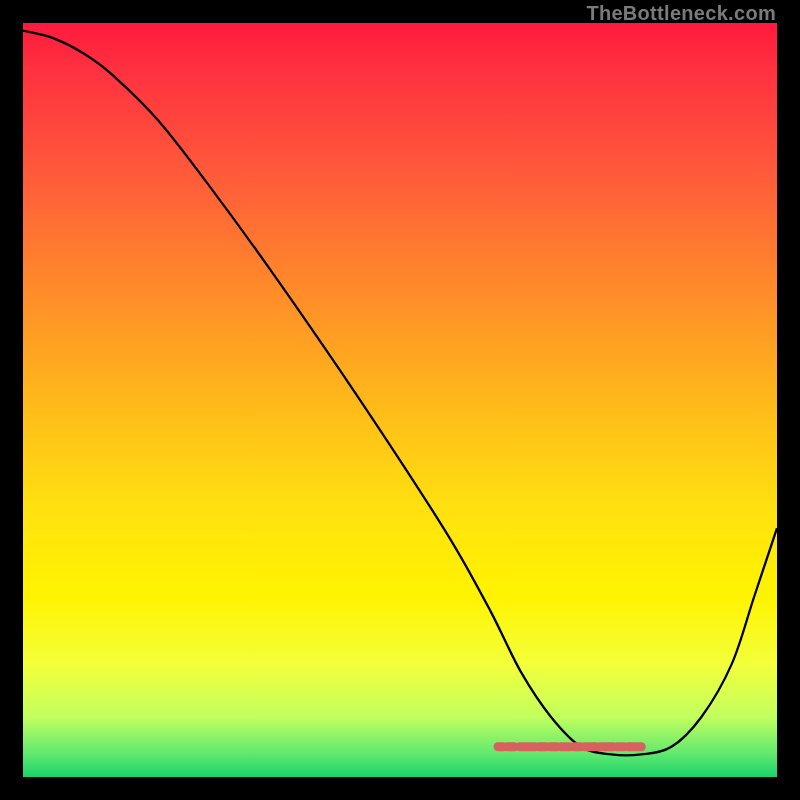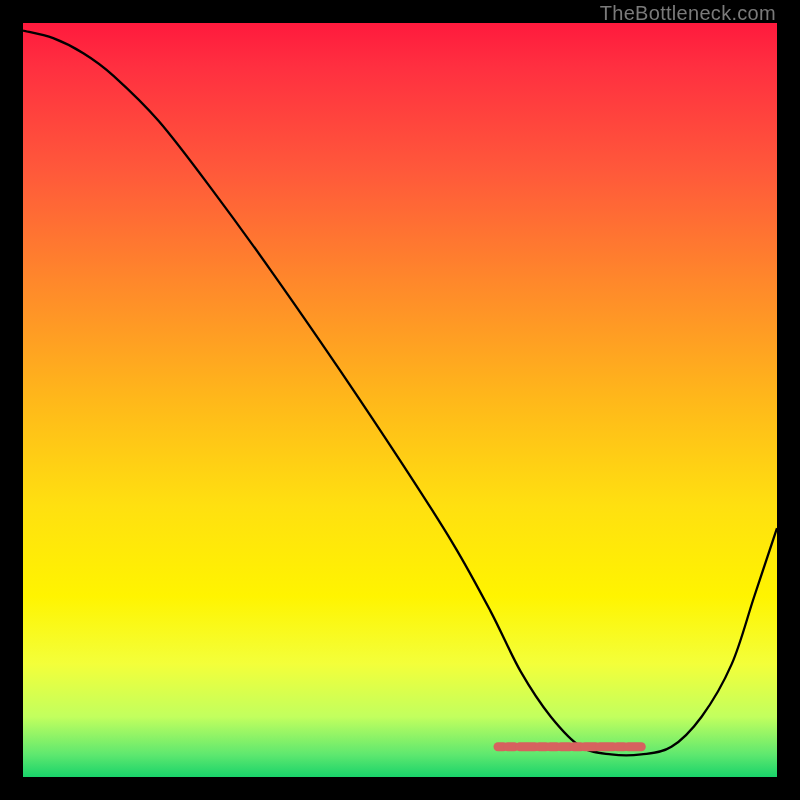--- a/index.html
+++ b/index.html
@@ -53,21 +53,21 @@
   }
   .dot-strip {
     stroke-linecap: round;
   }
   #attribution {
     position: absolute;
     top: 2px;
     right: 24px;
     color: #7a7a7a;
     font-size: 20px;
-    font-weight: 400;
+    font-weight: 700;
     letter-spacing: 0.3px;
     white-space: nowrap;
     margin-left: 40px;
   }
 </style>
 </head>
 <body>
 
 <div id="stage">
   <div id="attribution">TheBottleneck.com</div>

